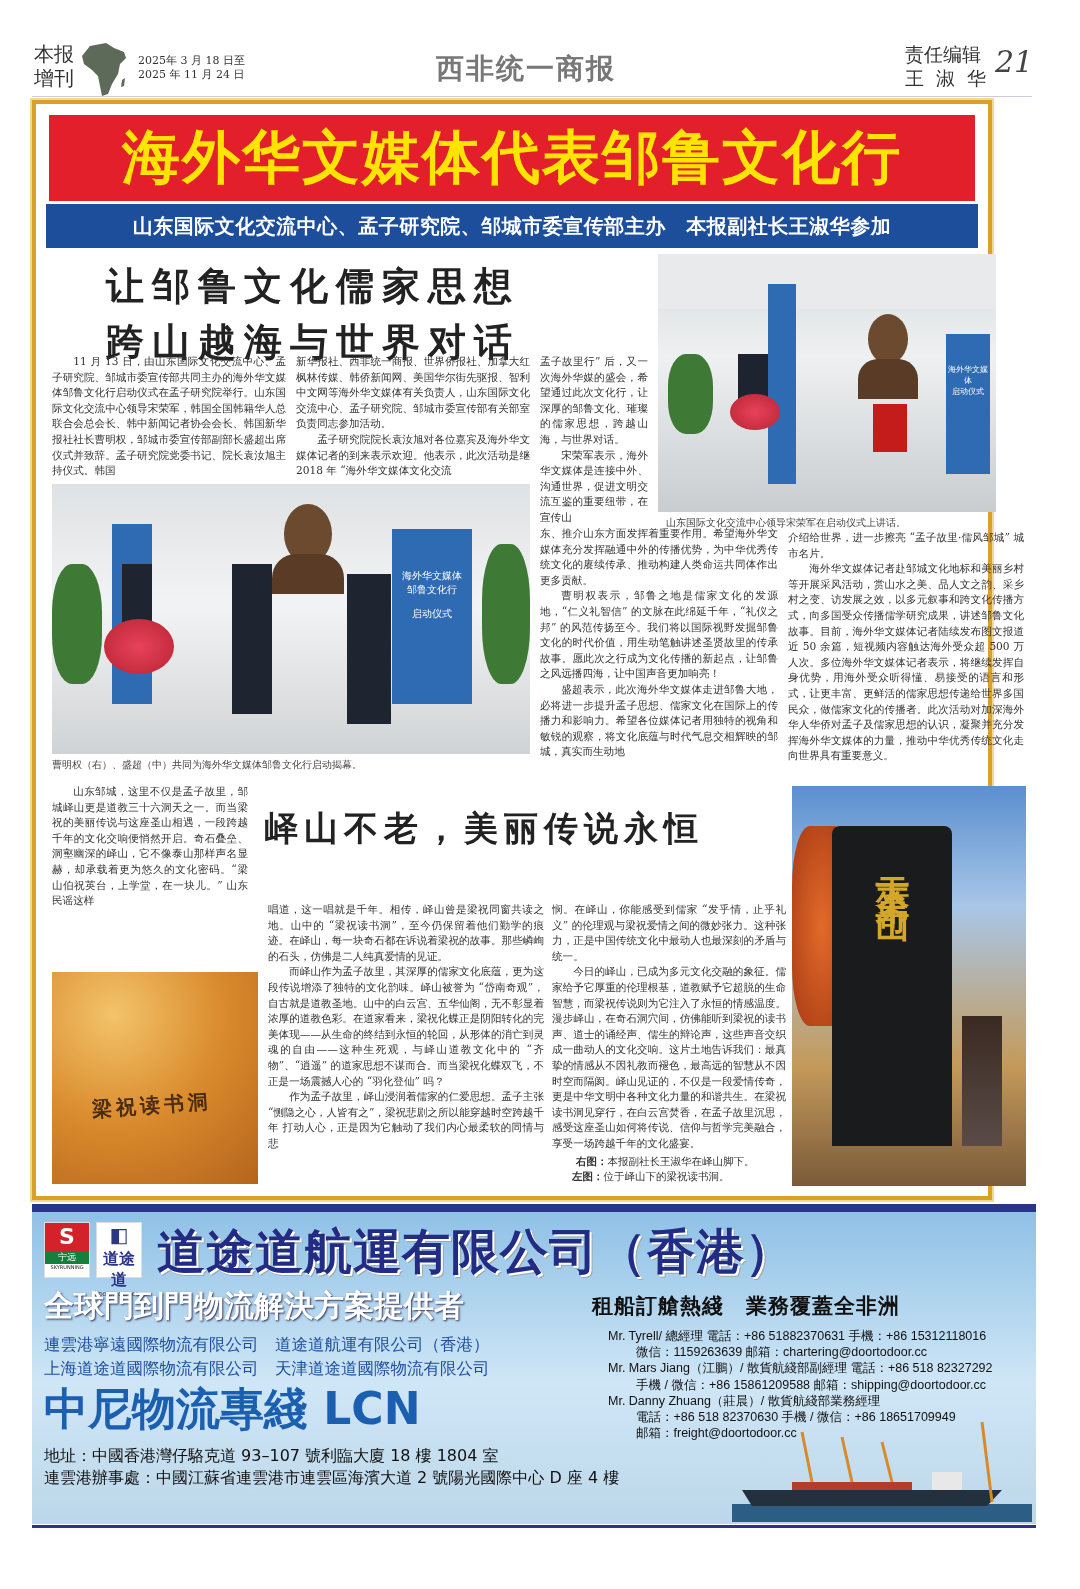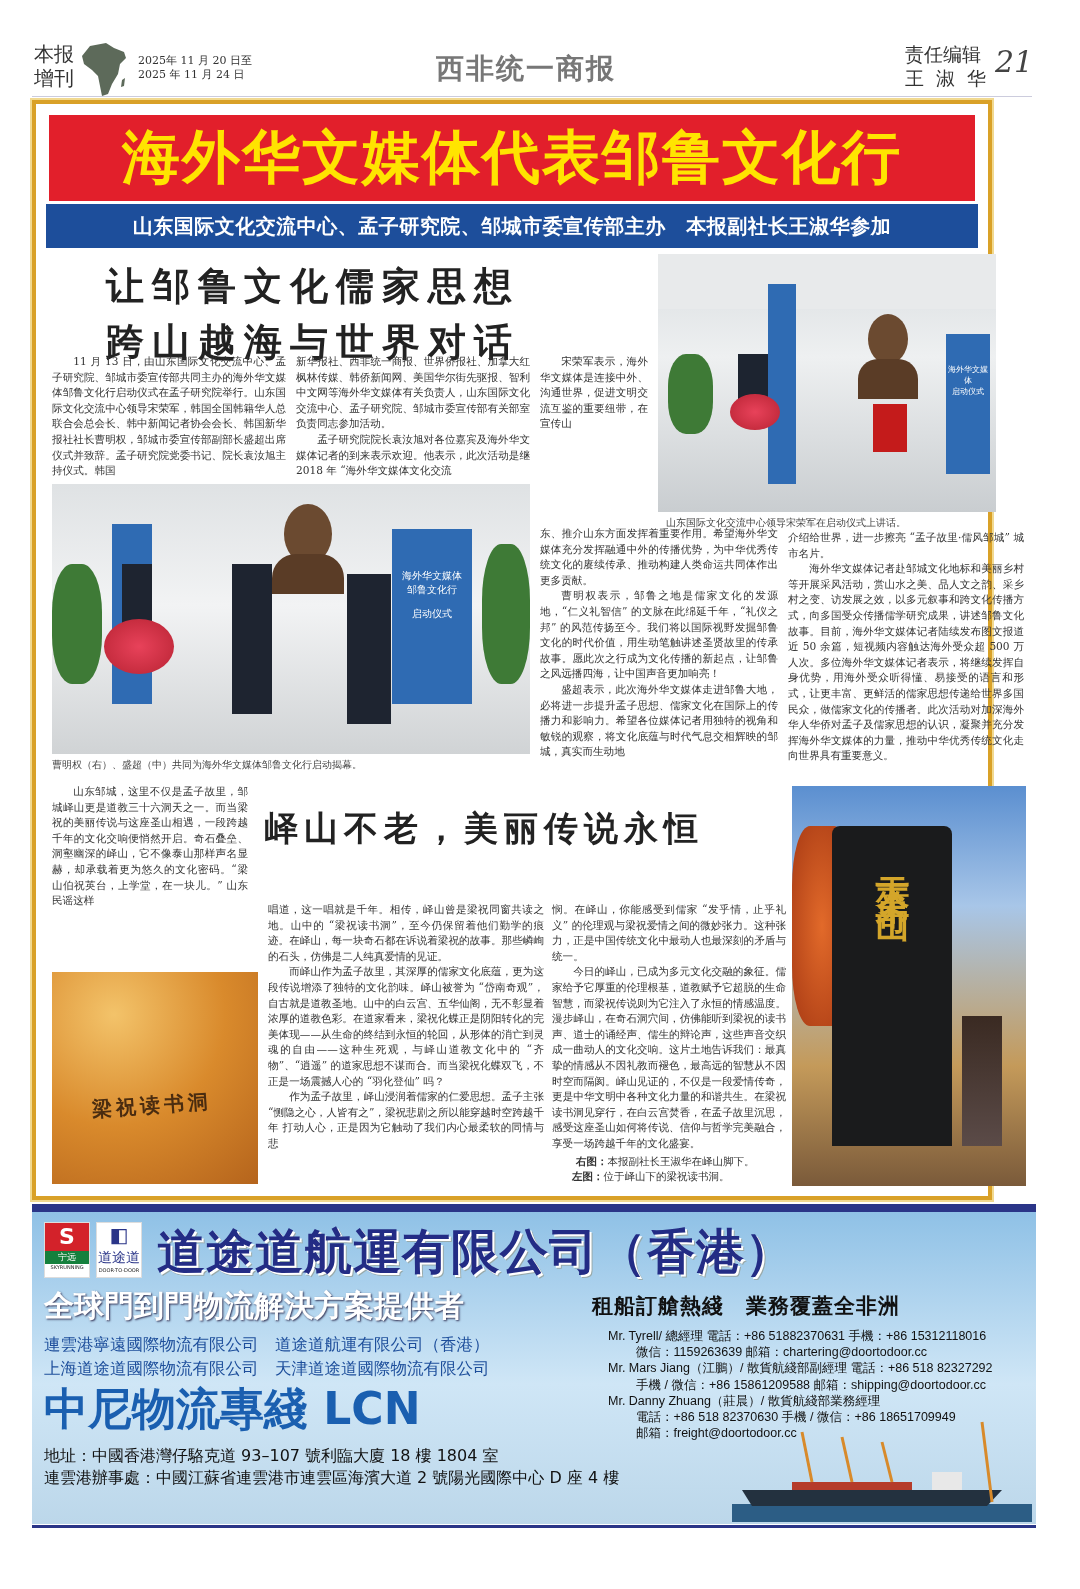--- a/index.html
+++ b/index.html
@@ -41,21 +41,21 @@
 <div class="masthead">
   <div class="mh-left">
     <div>本报</div>
     <div>增刊</div>
   </div>
   <svg class="africa" viewBox="0 0 50 60">
     <path d="M10 6 L26 3 L34 8 L44 12 L46 18 L40 24 L38 34 L32 44 L28 54 L22 56 L20 46 L18 36 L12 30 L4 24 L2 16 Z" fill="#5d6a5a"></path>
     <path d="M42 40 L45 38 L44 46 L41 47 Z" fill="#5d6a5a"></path>
   </svg>
   <div class="mh-date">
-    <div>2025年 11 月 20 日至</div>
+    <div>2025年 3 月 18 日至</div>
     <div>2025 年 11 月 24 日</div>
   </div>
   <div class="mh-title">西非统一商报</div>
   <div class="mh-editor">
     <div>责任编辑</div>
     <div style="letter-spacing:3px">王 淑 华</div>
   </div>
   <div class="mh-page">21</div>
   <div class="mh-rule"></div>
 </div>
@@ -87,20 +87,21 @@
     <div class="caption" style="left:620px;top:404px;width:330px">山东国际文化交流中心领导宋荣军在启动仪式上讲话。</div>
 
     <div class="col" style="left:6px;top:242px;width:234px">
       <p>11 月 13 日，由山东国际文化交流中心、孟子研究院、邹城市委宣传部共同主办的海外华文媒体邹鲁文化行启动仪式在孟子研究院举行。山东国际文化交流中心领导宋荣军，韩国全国韩籍华人总联合会总会长、韩中新闻记者协会会长、韩国新华报社社长曹明权，邹城市委宣传部副部长盛超出席仪式并致辞。孟子研究院党委书记、院长袁汝旭主持仪式。韩国</p>
     </div>
     <div class="col" style="left:250px;top:242px;width:234px">
       <p style="text-indent:0">新华报社、西非统一商报、世界侨报社、加拿大红枫林传媒、韩侨新闻网、美国华尔街先驱报、智利中文网等海外华文媒体有关负责人，山东国际文化交流中心、孟子研究院、邹城市委宣传部有关部室负责同志参加活动。</p>
       <p>孟子研究院院长袁汝旭对各位嘉宾及海外华文媒体记者的到来表示欢迎。他表示，此次活动是继 2018 年 “海外华文媒体文化交流</p>
     </div>
     <div class="col" style="left:494px;top:242px;width:108px">
+      <p style="text-indent:0">孟子故里行” 后，又一次海外华媒的盛会，希望通过此次文化行，让深厚的邹鲁文化、璀璨的儒家思想，跨越山海，与世界对话。</p>
       <p>宋荣军表示，海外华文媒体是连接中外、沟通世界，促进文明交流互鉴的重要纽带，在宣传山</p>
     </div>
 
     <div class="photo" style="left:6px;top:372px;width:478px;height:270px;background:linear-gradient(#dfe2e4,#f2f3f4 45%,#d0d3d5)">
       <div style="position:absolute;left:60px;top:40px;width:40px;height:180px;background:#2f6bb3"></div>
       <div style="position:absolute;left:340px;top:45px;width:80px;height:175px;background:#2f6bb3;color:#fff;font-size:10px;text-align:center;padding-top:40px;line-height:14px">
           <div>海外华文媒体</div>
           <div>邹鲁文化行</div>
           <div style="margin-top:10px">启动仪式</div>
         </div>
@@ -163,21 +164,21 @@
 </div>
 
 <div class="ad">
   <div class="logo" style="left:12px">
     <div style="height:28px;background:#d3222a;color:#fff;font-size:22px;font-weight:bold;line-height:28px">S</div>
     <div style="background:#15803d;color:#fff">宁远</div>
     <div style="font-size:5px">SKYRUNNING</div>
   </div>
   <div class="logo" style="left:64px">
     <div style="height:26px;color:#2a3588;font-size:20px;font-weight:bold">◧</div>
-    <div style="color:#2a3588;font-weight:normal;font-size:14px">道途道</div>
+    <div style="color:#2a3588;font-weight:bold;font-size:16px">道途道</div>
     <div style="font-size:5px">DOOR-TO-DOOR</div>
   </div>
   <div class="ad-title">道途道航運有限公司（香港）</div>
   <div class="ad-slogan">全球門到門物流解決方案提供者</div>
   <div class="ad-hotline">租船訂艙熱綫　業務覆蓋全非洲</div>
   <div class="ad-co" style="top:122px">連雲港寧遠國際物流有限公司　道途道航運有限公司（香港）</div>
   <div class="ad-co" style="top:146px">上海道途道國際物流有限公司　天津道途道國際物流有限公司</div>
   <div class="ad-lcn">中尼物流專綫 LCN</div>
   <div class="ad-addr" style="top:234px">地址：中國香港灣仔駱克道 93–107 號利臨大廈 18 樓 1804 室</div>
   <div class="ad-addr" style="top:256px">連雲港辦事處：中國江蘇省連雲港市連雲區海濱大道 2 號陽光國際中心 D 座 4 樓</div>

